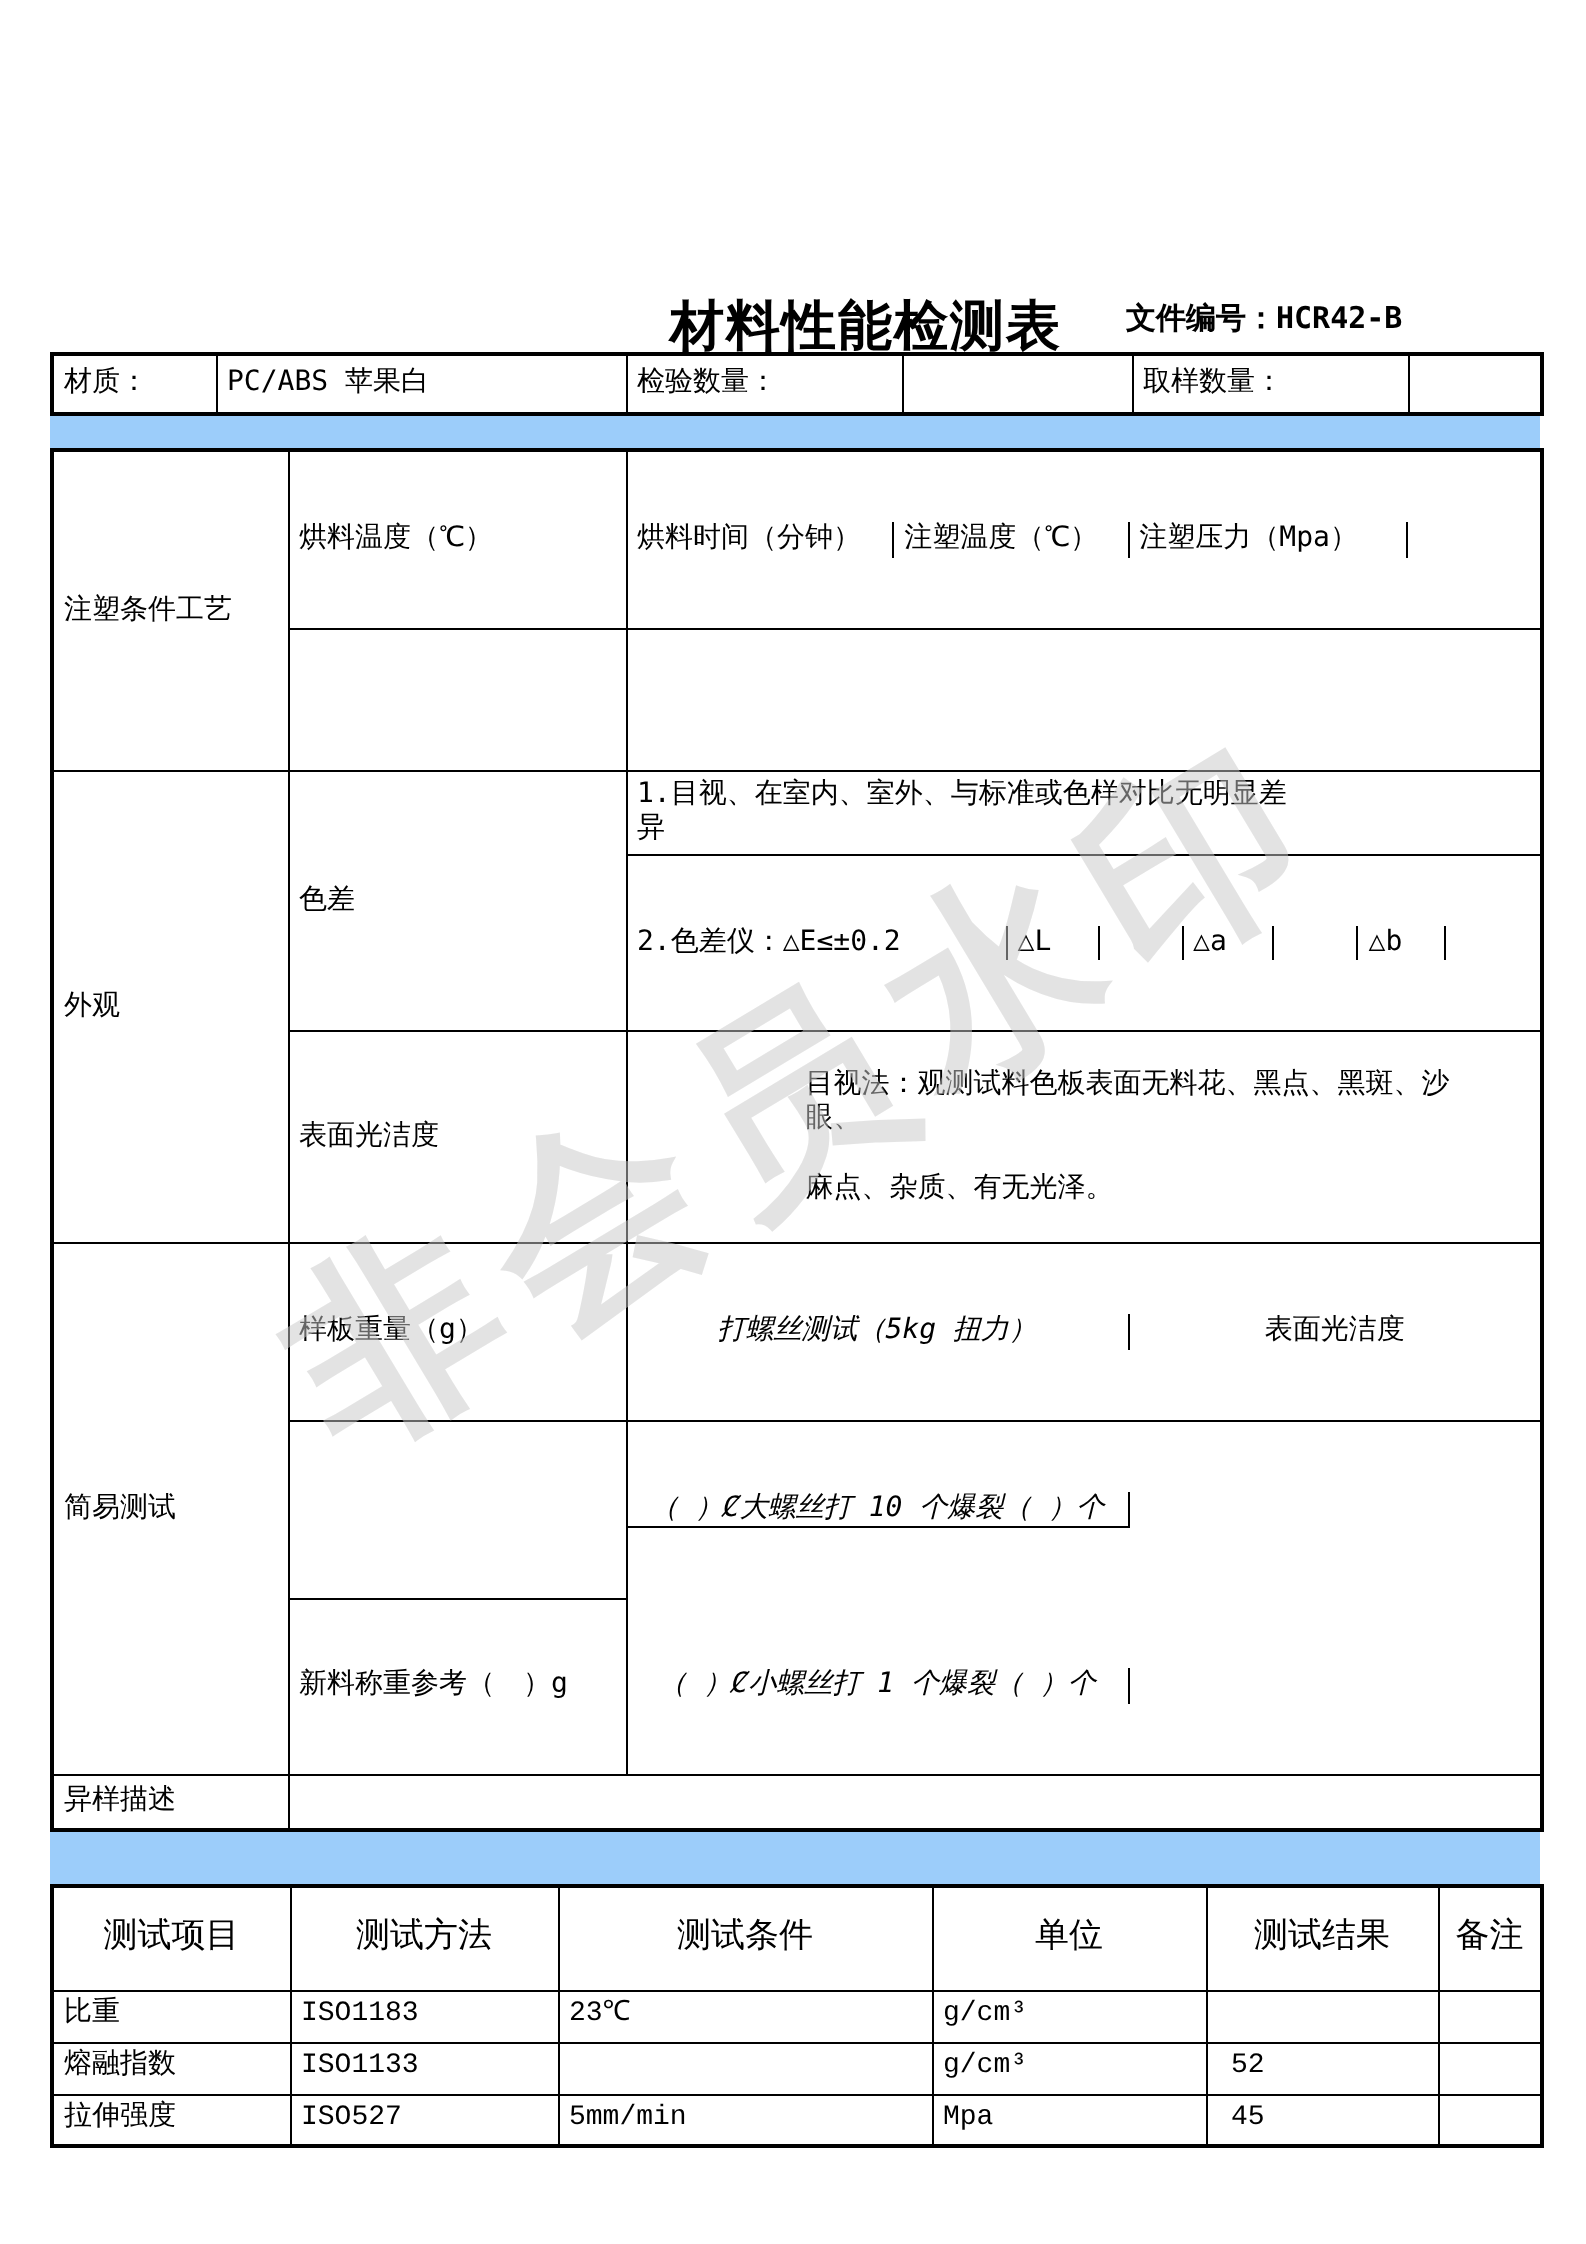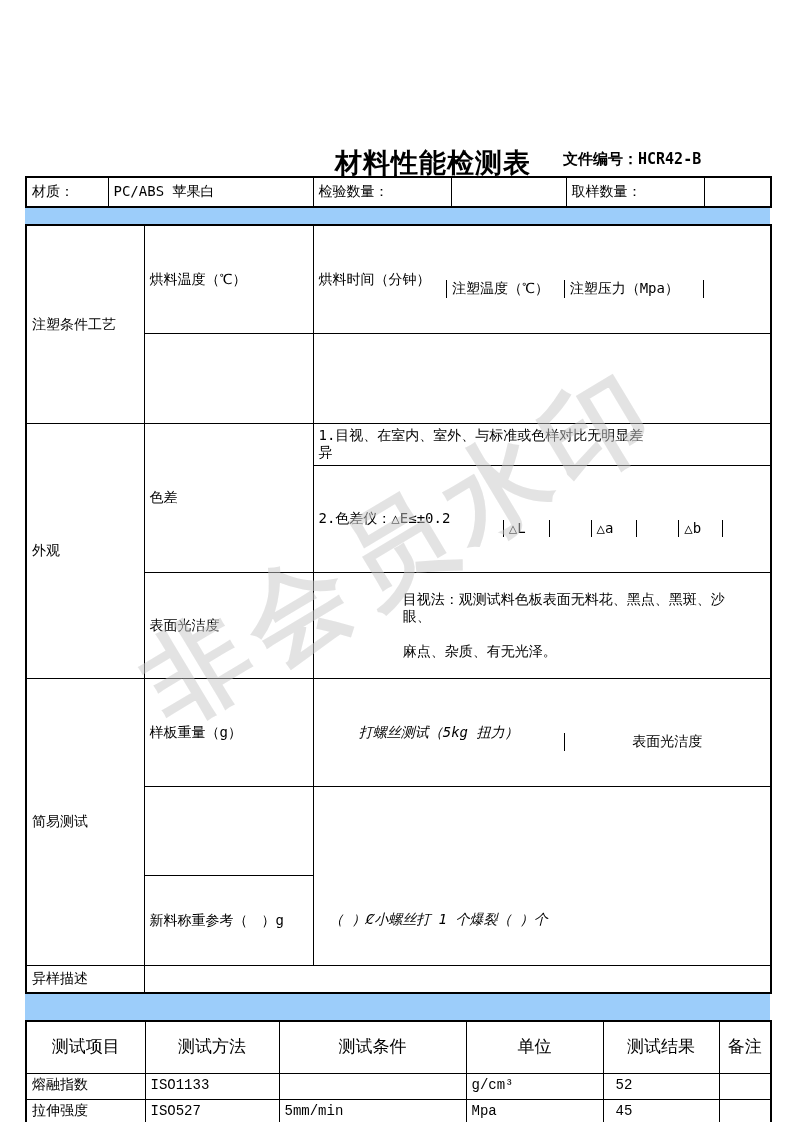--- a/index.html
+++ b/index.html
@@ -13,21 +13,21 @@
   .doc-no{position:absolute;left:538px;top:5px;font-weight:bold;font-size:15px;white-space:nowrap;}
   table{border-collapse:collapse;table-layout:fixed;width:745px;border:2px solid var(--ink);}
   td{border:1px solid var(--ink);font-size:14px;padding:0 5px;vertical-align:middle;
      overflow:hidden;line-height:1.25;white-space:pre-wrap;}
   .bar{height:16px;background:var(--bar-blue);}
   .bar2{height:26px;}
   .p0{padding:0;}
   .cen{text-align:center;}
   .fx{display:flex;height:100%;align-items:stretch;}
   .fx>div{display:flex;align-items:center;box-sizing:border-box;padding:0 5px;overflow:hidden;}
-  .fx>div.bl{border-left:1px solid var(--ink);margin-top:19px;}
+  .fx>div.bl{border-left:1px solid var(--ink);}
   .fx>div.cen{justify-content:center;}
   .w133{width:133px;} .w118{width:118px;} .w140{width:140px;} .w67{width:67px;}
   .w190{width:190px;} .w46{width:46px;} .w42{width:42px;} .w44{width:44px;} .w48{width:48px;}
   .w251{width:251px;font-style:italic;} .w207{width:207px;}
   .nb-b{border-bottom:none!important;}
   .nb-t{border-top:none!important;}
   .ub{border-bottom:1px solid var(--ink);}
   .wrapnarrow{display:inline-block;max-width:330px;}
   
   .h30{height:30px;} .h28{height:28px;} .h26{height:26px;} .h22{height:22px;} .h20{height:20px;}
@@ -139,20 +139,21 @@
           <div class="fx">
             <div class="w251 cen">打螺丝测试（5kg 扭力）</div>
             <div class="w207 bl cen">表面光洁度</div>
           </div>
         </td>
       </tr>
       <tr class="h20">
         <td></td>
         <td class="p0 nb-b">
           <div class="fx">
+            <div class="w251 cen ub">（ ）Ȼ大螺丝打 10 个爆裂（ ）个</div>
             <div class="w207 bl"></div>
           </div>
         </td>
       </tr>
       <tr class="h20">
         <td>新料称重参考（　）g</td>
         <td class="p0 nb-t">
           <div class="fx">
             <div class="w251 cen">（ ）Ȼ小螺丝打 1 个爆裂（ ）个</div>
             <div class="w207 bl"></div>
@@ -180,20 +181,28 @@
       <tbody>
           <tr class="h52">
         <td class="hdr">测试项目</td>
         <td class="hdr">测试方法</td>
         <td class="hdr">测试条件</td>
         <td class="hdr">单位</td>
         <td class="hdr">测试结果</td>
         <td class="hdr">备注</td>
       </tr>
       <tr class="h26">
+        <td>比重</td>
+        <td>ISO1183</td>
+        <td>23℃</td>
+        <td>g/cm³</td>
+        <td class="res"></td>
+        <td></td>
+      </tr>
+      <tr class="h26">
         <td>熔融指数</td>
         <td>ISO1133</td>
         <td></td>
         <td>g/cm³</td>
         <td class="res">52</td>
         <td></td>
       </tr>
       <tr class="h26">
         <td>拉伸强度</td>
         <td>ISO527</td>

